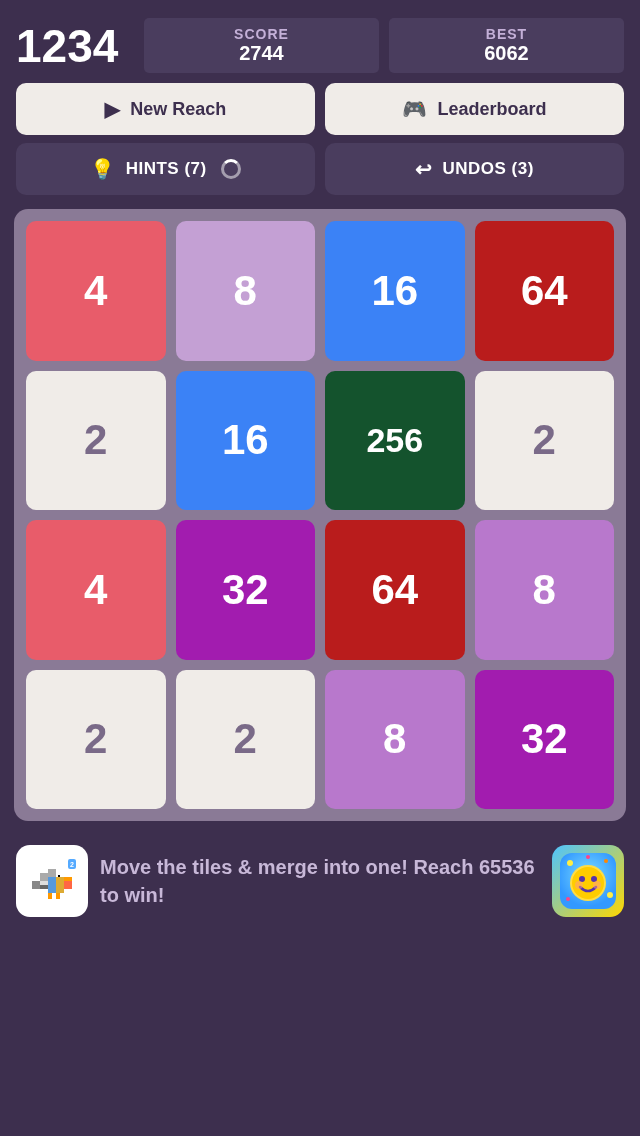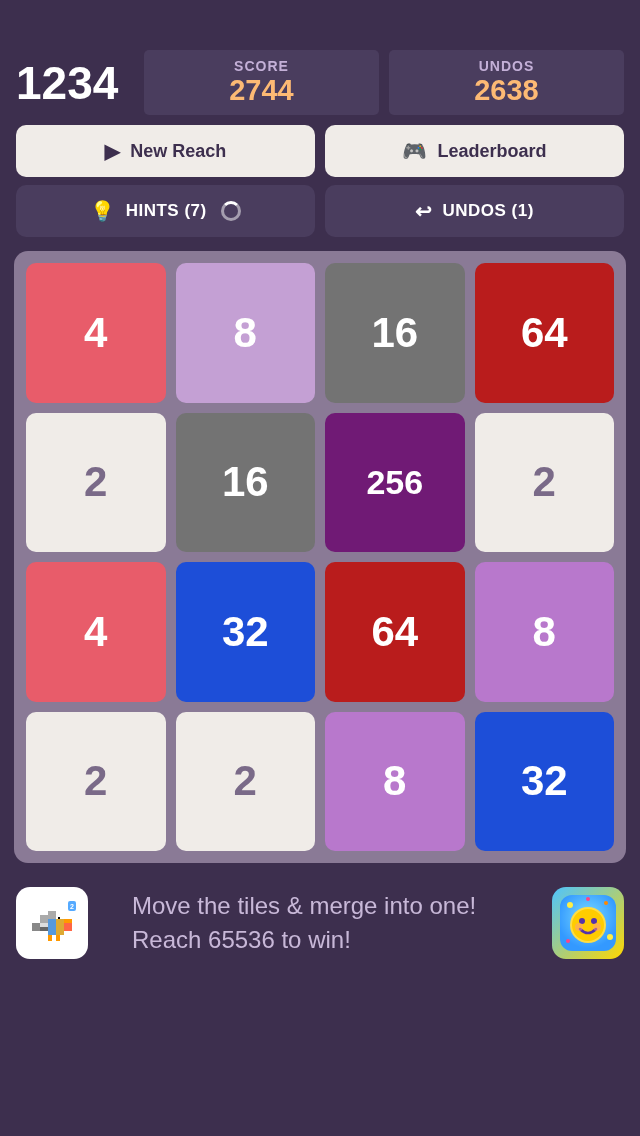--- a/index.html
+++ b/index.html
@@ -11,21 +11,20 @@
       overflow: hidden;
       position: relative;
     }
 
     
     .header {
       display: flex;
       align-items: center;
       padding: 18px 16px 10px 16px;
       gap: 18px;
-      margin-top: 32px;
     }
     .tile-number {
       color: white;
       font-size: 46px;
       font-weight: 900;
       flex: 0 0 auto;
       min-width: 110px;
     }
     .score-boxes {
       display: flex;
@@ -42,22 +41,22 @@
       justify-content: center;
       padding: 8px 10px;
     }
     .score-label {
       color: #c4b0d8;
       font-size: 14px;
       font-weight: 700;
       letter-spacing: 1px;
     }
     .score-value {
-      color: #fdba74;
-      font-size: 29px;
+      color: #ffffff;
+      font-size: 20px;
       font-weight: 900;
     }
 
     
     .btn-row {
       display: flex;
       gap: 10px;
       padding: 0 16px;
       margin-bottom: 8px;
     }
@@ -135,24 +134,24 @@
       display: flex;
       align-items: center;
       justify-content: center;
       aspect-ratio: 1;
       font-size: 42px;
       font-weight: 900;
     }
     .tile-white { background: #f0ece8; color: #7a6a88; }
     .tile-red { background: #e85c6a; color: white; }
     .tile-purple-light { background: #c4a0d4; color: white; }
-    .tile-blue { background: #737373; color: white; text-align: center; }
+    .tile-blue { background: #3b82f6; color: white; text-align: center; }
     .tile-teal { background: #b91c1c; color: white; }
-    .tile-yellow-green { background: #1d4ed8; color: white; }
-    .tile-olive { background: #701a75; color: white; }
+    .tile-yellow-green { background: #a21caf; color: white; }
+    .tile-olive { background: #14532d; color: white; }
     .tile-purple-med { background: #b878cc; color: white; }
 
     
     .bottom-banner {
       display: flex;
       align-items: center;
       padding: 14px 16px;
       margin-top: 10px;
       gap: 12px;
     }
@@ -164,24 +163,23 @@
       display: flex;
       align-items: center;
       justify-content: center;
       font-size: 36px;
       flex-shrink: 0;
       overflow: hidden;
     }
     .banner-text {
       flex: 1;
       color: #c8b8d8;
-      font-size: 24px;
-      font-weight: 400;
+      font-size: 20px;
+      font-weight: 700;
       line-height: 1.4;
-      margin-left: 32px;
     }
     .banner-icon-right {
       width: 72px;
       height: 72px;
       background: linear-gradient(135deg, #4ec4ff, #ffd700);
       border-radius: 14px;
       display: flex;
       align-items: center;
       justify-content: center;
       font-size: 40px;
@@ -192,22 +190,22 @@
 <body>
 
 <div class="header">
   <div class="tile-number">1234</div>
   <div class="score-boxes">
     <div class="score-box">
       <div class="score-label">SCORE</div>
       <div class="score-value">2744</div>
     </div>
     <div class="score-box">
-      <div class="score-label">UNDOS</div>
-      <div class="score-value">2638</div>
+      <div class="score-label">BEST</div>
+      <div class="score-value">6062</div>
     </div>
   </div>
 </div>
 
 <div class="btn-row">
   <button class="game-btn">
     <span class="btn-icon">▶</span>
     <span>New Reach</span>
   </button>
   <button class="game-btn">
@@ -217,21 +215,21 @@
 </div>
 
 <div class="action-row">
   <button class="action-btn">
     <span class="btn-icon">💡</span>
     <span>HINTS (7)</span>
     <span class="spinner"></span>
   </button>
   <button class="action-btn">
     <span class="btn-icon">↩</span>
-    <span>UNDOS (1)</span>
+    <span>UNDOS (3)</span>
   </button>
 </div>
 
 <div class="board-container">
   <div class="board-grid" id="board-grid">
   <div class="tile tile-red">4</div>
       <div class="tile tile-purple-light">8</div>
       <div class="tile tile-blue">16</div>
       <div class="tile tile-teal">64</div>
       <div class="tile tile-white">2</div>

